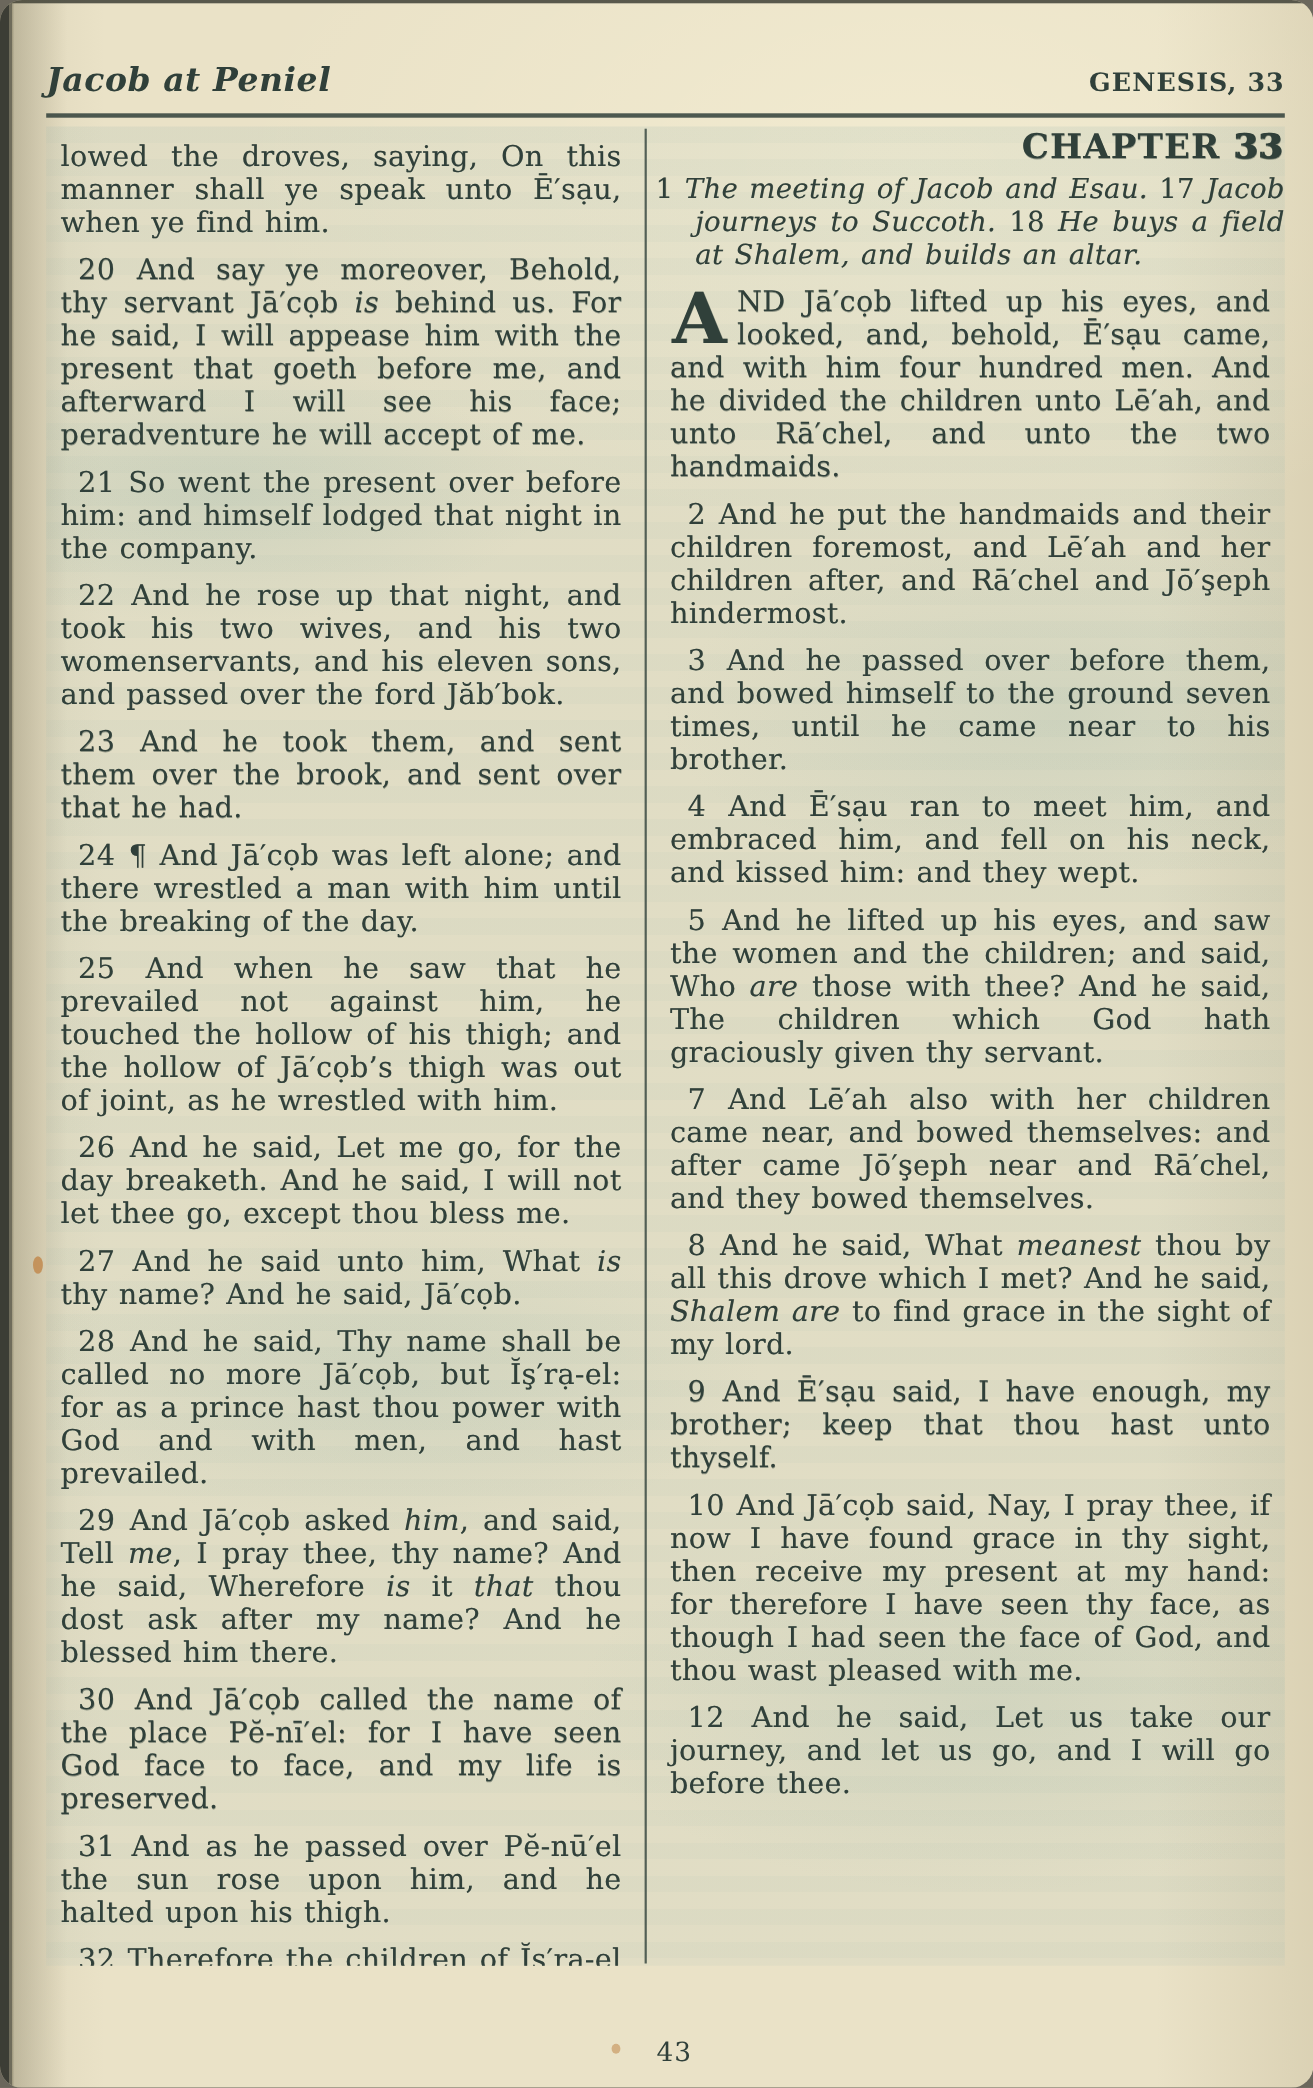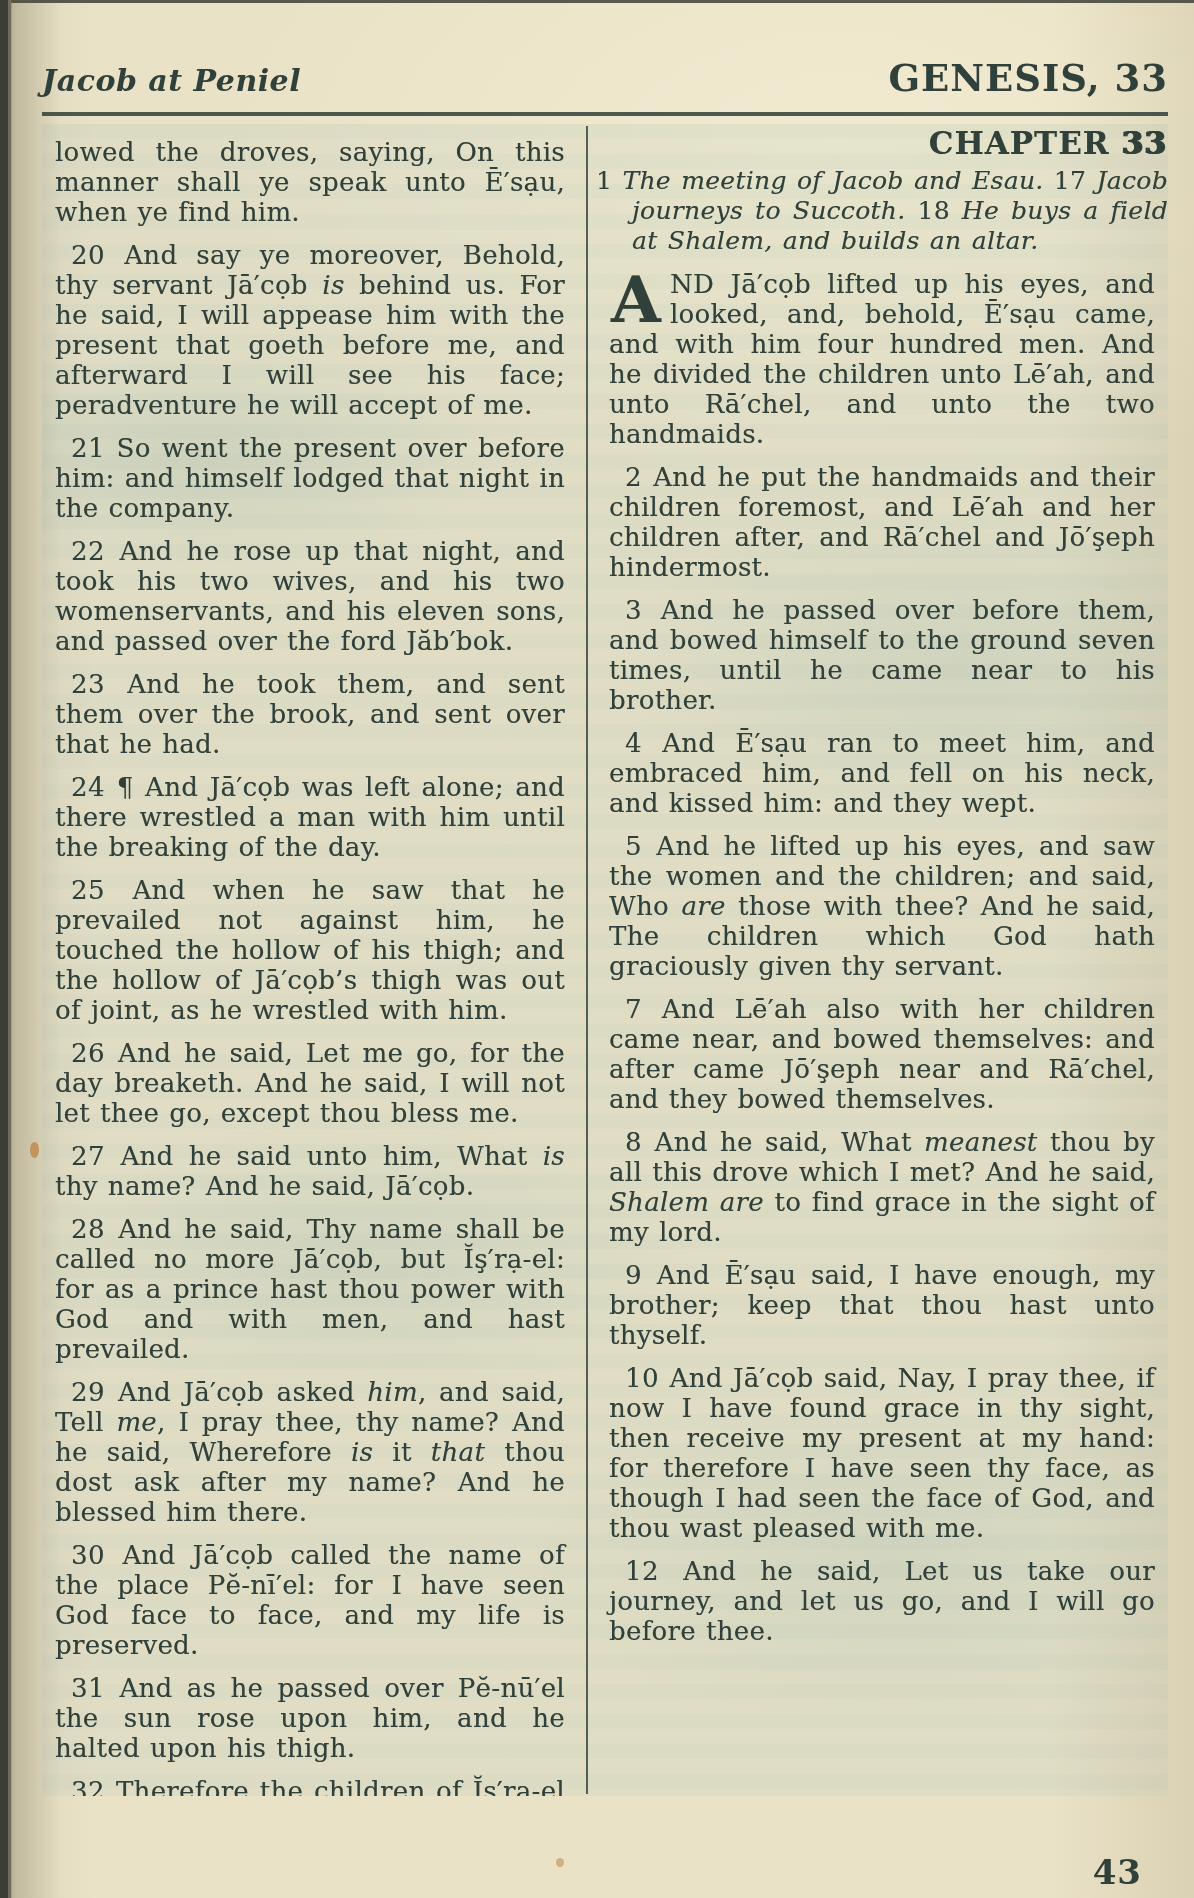--- a/index.html
+++ b/index.html
@@ -7,34 +7,35 @@
     position:relative;
     width:1194px;height:1898px;
     margin:0 auto;
     overflow:hidden;
     background:
       radial-gradient(900px 500px at 70% 8%, rgba(255,250,225,.35), transparent 70%),
       linear-gradient(90deg, rgba(120,110,80,.10), rgba(120,110,80,0) 8%, rgba(150,135,95,0) 88%, rgba(150,135,95,.18)),
       var(--paper,#eae2c7);
     font-family:"DejaVu Serif", serif;
     color:var(--ink,#30403a);
+    border-radius:20px;
   }
   .edge-top{position:absolute;top:0;left:0;right:0;height:3px;background:var(--edge,#3e3f36);opacity:.85;}
   .edge-left{position:absolute;top:0;left:0;bottom:0;width:13px;
     background:linear-gradient(90deg,#3c3d35 0 8px,#6f6c5b 8px 11px,rgba(110,105,80,.4) 11px,rgba(110,105,80,0));}
   .gutter{position:absolute;top:0;left:0;bottom:0;width:72px;
     background:linear-gradient(90deg,rgba(85,80,55,.30),rgba(85,80,55,0) 85%);}
   .speck{position:absolute;border-radius:50%;}
   .speck.s1{left:30px;top:1142px;width:9px;height:16px;background:var(--speck,#c08648);opacity:.8;}
   .speck.s2{left:556px;top:1858px;width:8px;height:9px;background:var(--speck,#c08648);opacity:.55;}
 
   .content{position:absolute;left:42px;right:26px;top:56px;}
   .header-row{display:flex;justify-content:space-between;align-items:baseline;}
   .running-head{font-style:italic;font-weight:bold;font-size:30px;letter-spacing:.5px;}
-  .book-title{font-weight:bold;font-size:37px;letter-spacing:1px;}
+  .book-title{font-weight:bold;font-size:23px;letter-spacing:1px;}
   .rule{height:4px;background:var(--ink,#30403a);opacity:.85;margin-top:12px;}
 
   .columns{
     display:flex;margin-top:8px;height:1672px;overflow:hidden;position:relative;
     background:
       repeating-linear-gradient(180deg, rgba(140,175,165,.06) 0 15px, rgba(140,175,165,0) 15px 30px),
       radial-gradient(420px 170px at 14% 20%, rgba(140,175,165,.22), transparent 70%),
       radial-gradient(520px 220px at 82% 32%, rgba(140,175,165,.20), transparent 70%),
       radial-gradient(480px 200px at 28% 68%, rgba(140,175,165,.18), transparent 70%),
       radial-gradient(540px 240px at 76% 86%, rgba(150,180,168,.20), transparent 70%),
@@ -52,22 +53,22 @@
   .vnum{letter-spacing:.5px;}
 
   .chapter-line{position:relative;text-align:right;font-weight:bold;font-size:31px;line-height:38px;letter-spacing:1px;}
   .chapter-line .chapnum{position:absolute;right:2px;top:0;}
   p.summary{margin:4px 0 8px 0;font-style:italic;font-size:25px;line-height:30px;
     padding-left:36px;text-indent:-36px;text-align:justify;word-spacing:2px;}
   .summary .alt{font-style:normal;}
 
   .dropcap{float:left;font-weight:bold;font-size:64px;line-height:52px;padding:5px 9px 0 2px;}
 
-  .page-number{position:absolute;left:42px;right:26px;top:1796px;text-align:right;
-    font-weight:bold;font-size:34px;letter-spacing:1px;}
+  .page-number{position:absolute;left:42px;right:26px;top:1796px;text-align:center;
+    font-weight:normal;font-size:24px;letter-spacing:1px;}
 </style>
 </head>
 <body>
 
 <div class="page">
   <div class="edge-top"></div>
   <div class="gutter"></div>
   <div class="edge-left"></div>
   <div class="speck s1"></div>
   <div class="speck s2"></div>

